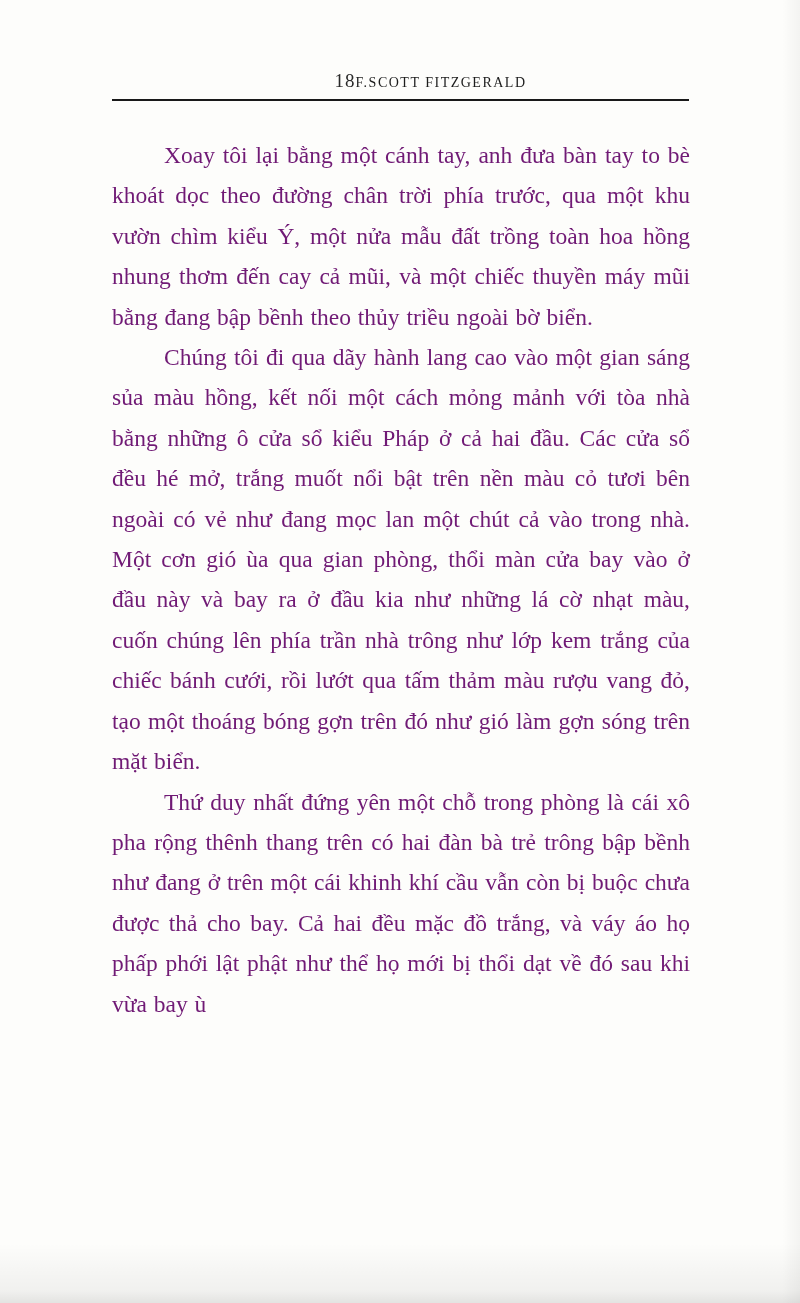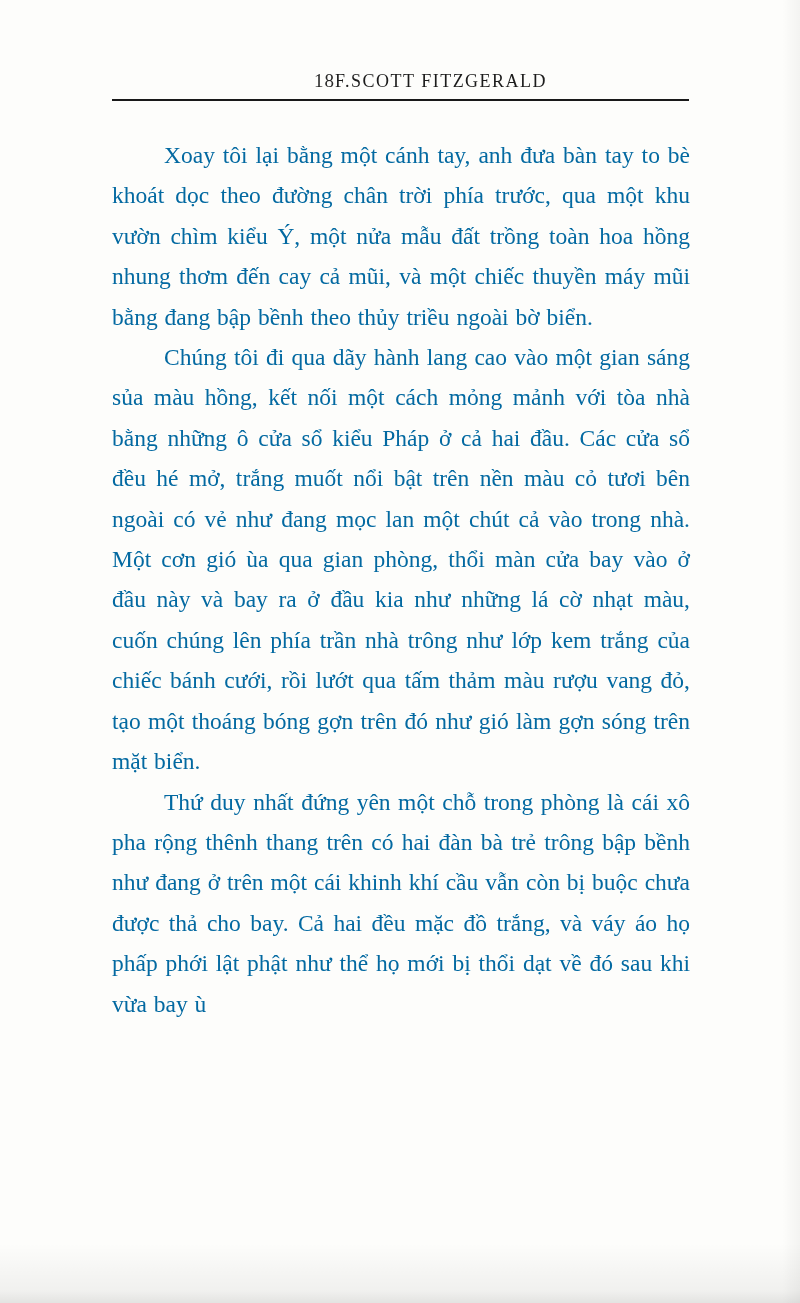--- a/index.html
+++ b/index.html
@@ -42,41 +42,41 @@
     justify-content: center;
     align-items: baseline;
     margin-left: 30px;
   }
   .page-number {
     font-size: 19px;
     letter-spacing: 1px;
     color: #2a2a2a;
   }
   .running-head {
-    font-size: 18px;
+    font-size: 14px;
     letter-spacing: 1.5px;
     color: #1c1c1c;
   }
   .header-rule {
     position: absolute;
     top: 99px;
     left: 112px;
     width: 577px;
     height: 2px;
     background: #191919;
   }
   .body-text {
     position: absolute;
     top: 135px;
     left: 112px;
     width: 578px;
     font-size: 23.5px;
     line-height: 40.4px;
     text-align: justify;
-    color: #0369a1;
+    color: #701a75;
   }
   .body-text p {
     margin: 0;
     text-indent: 52px;
     word-spacing: 1px;
   }
 </style>
 </head>
 <body>
 

